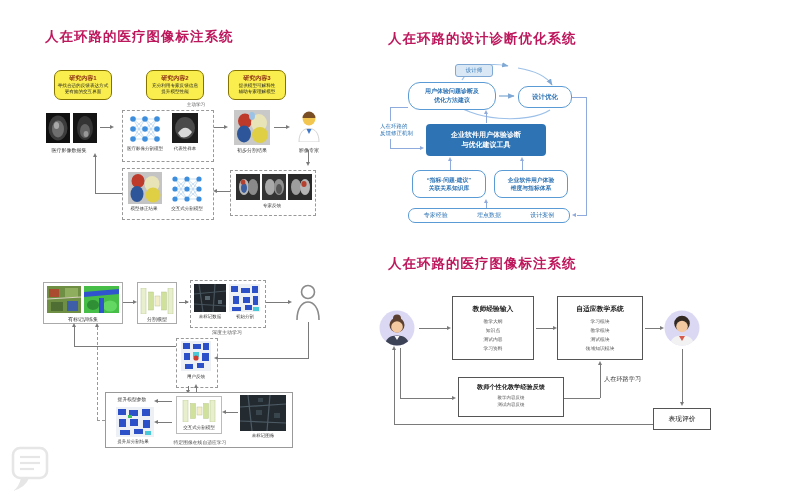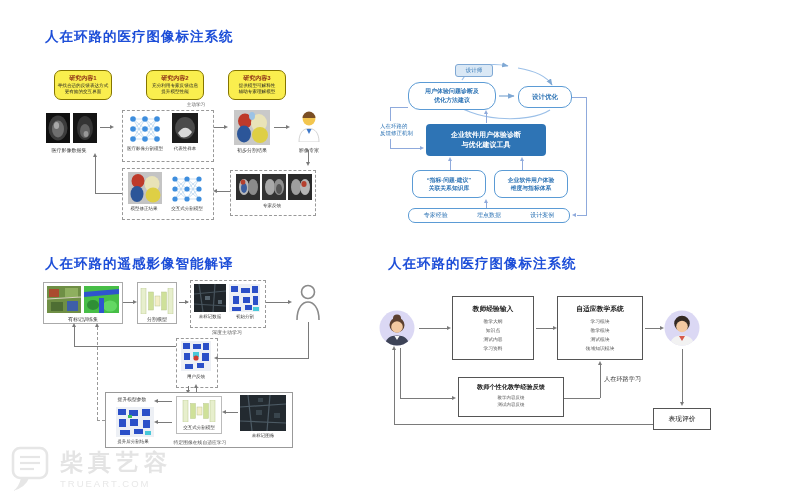--- a/index.html
+++ b/index.html
@@ -1,19 +1,19 @@
 <!DOCTYPE html>
 <html><head>
 <meta charset="utf-8">
 <style>
   html,body{margin:0;padding:0;background:#fff;}
   #canvas{position:relative;width:800px;height:498px;background:#fff;overflow:hidden;
           font-family:"Liberation Sans","DejaVu Sans",sans-serif;color:#222;}
   .abs{position:absolute;}
-  .qtitle{position:absolute;font-size:13.5px;font-weight:bold;color:#1d4ed8;letter-spacing:1px;white-space:nowrap;}
+  .qtitle{position:absolute;font-size:13.5px;font-weight:bold;color:#be185d;letter-spacing:1px;white-space:nowrap;}
   .lbl{position:absolute;font-size:5px;color:#333;text-align:center;line-height:1.25;white-space:nowrap;}
   .lbl-g{color:#555;}
   
   .ln{position:absolute;background:#7a7a7a;}
   .lnb{position:absolute;background:#8FAADC;}
   .dln-v{position:absolute;width:0;border-left:1px dashed #999;}
   .dln-h{position:absolute;height:0;border-top:1px dashed #999;}
   
   .arr{position:absolute;width:0;height:0;}
   .arr-r{border-top:2.6px solid transparent;border-bottom:2.6px solid transparent;border-left:4.6px solid #7a7a7a;}
@@ -229,20 +229,21 @@
         <circle cx="29" cy="14" r="2.6"></circle>
         <circle cx="29" cy="24" r="2.6"></circle>
     </g>
   </svg>
   <div class="lbl" style="left:162px;top:206px;width:50px;font-size:4.5px;">交互式分割模型</div>
 
   <div class="ln" style="left:95px;top:193px;width:27px;height:1px;"></div>
   <div class="ln" style="left:95px;top:157px;width:1px;height:36px;"></div>
   <div class="arr arr-u" style="left:92.5px;top:153px;"></div>
 
+  <div class="qtitle" style="left:388px;top:30px;">人在环路的设计诊断优化系统</div>
 
   <svg class="abs" style="left:400px;top:58px;" width="200" height="70" viewBox="0 0 200 70">
     <defs>
         <marker id="mB" markerWidth="6" markerHeight="5" refX="5" refY="2.2" orient="auto">
           <path d="M0 0 L5.5 2.2 L0 4.4 Z" fill="#7FA8D4"></path>
         </marker>
       </defs>
     <g fill="none" stroke="#9CC0E8" stroke-width="1.2">
       <path d="M 62 22 C 70 8 88 4 108 8" marker-end="url(#mB)"></path>
       <path d="M 118 10 C 136 13 147 19 152 27" marker-end="url(#mB)"></path>
@@ -297,21 +298,20 @@
     <div style="font-size:6px;">专家经验</div>
     <div style="font-size:6px;">埋点数据</div>
     <div style="font-size:6px;">设计案例</div>
   </div>
 
   <div class="lnb" style="left:572px;top:97px;width:14px;height:1px;"></div>
   <div class="lnb" style="left:586px;top:97px;width:1px;height:119px;"></div>
   <div class="lnb" style="left:577px;top:215px;width:10px;height:1px;"></div>
   <div class="arr arr-l c-blue" style="left:572px;top:212.5px;"></div>
 
-  <div class="qtitle" style="left:45px;top:255px;">人在环路的遥感影像智能解译</div>
 
   <div class="sbox" style="left:43px;top:282px;width:80px;height:42px;"></div>
   <svg class="abs" style="left:47px;top:286px;" width="34" height="27">
     <rect width="34" height="27" fill="#6F8F45"></rect>
       <rect x="2" y="3" width="10" height="8" fill="#AA4A2E"></rect>
     <rect x="18" y="2" width="13" height="9" fill="#8FAF5F"></rect>
       <rect x="4" y="16" width="12" height="9" fill="#4E6E33"></rect>
     <rect x="20" y="15" width="11" height="10" fill="#3E5FA8"></rect>
       <line x1="0" y1="13" x2="34" y2="11" stroke="#D8D2C0" stroke-width="1"></line>
   </svg>
@@ -555,19 +555,15 @@
   <div class="arr arr-u" style="left:391.5px;top:346px;"></div>
 
   <div class="wm">
     <svg width="46" height="50" viewBox="0 0 46 50">
       <rect x="5" y="5" width="34" height="30" rx="7" fill="none" stroke="#E6E6E6" stroke-width="2.6"></rect>
       <line x1="12" y1="14" x2="32" y2="14" stroke="#E6E6E6" stroke-width="2.2"></line>
       <line x1="12" y1="20" x2="32" y2="20" stroke="#E6E6E6" stroke-width="2.2"></line>
       <line x1="12" y1="26" x2="26" y2="26" stroke="#E6E6E6" stroke-width="2.2"></line>
       <path d="M13 35 Q11 44 5 48 Q18 44 21 35" fill="#E6E6E6"></path>
     </svg>
-    <div class="wtxt">
-      <div class="wname">柴真艺容</div>
-      <div class="wsite">TRUEART.COM</div>
-    </div>
   </div>
 
 </div>
 
 </body></html>

